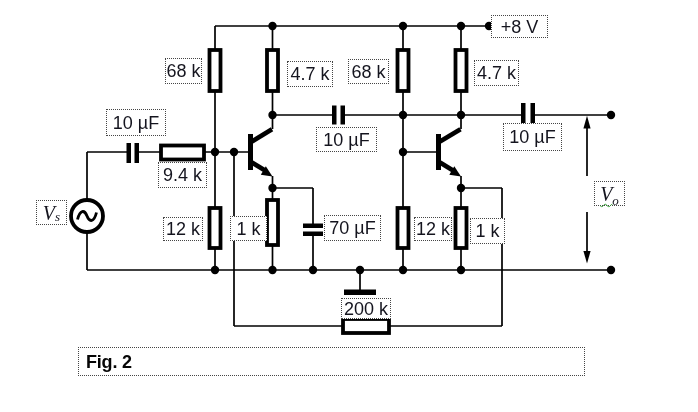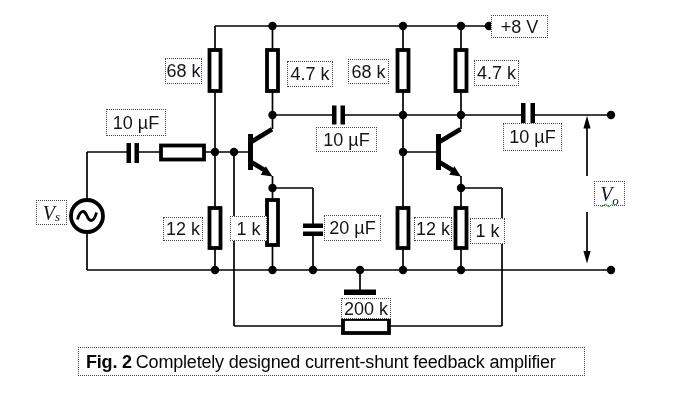--- a/index.html
+++ b/index.html
@@ -165,35 +165,35 @@
       <circle cx="611" cy="270" r="4.2"></circle>
     </g>
   </svg>
 
   <div class="lbl" style="left:165px;top:58px;width:37px;height:26px">68 k</div>
   <div class="lbl" style="left:287px;top:61px;width:46px;height:26px">4.7 k</div>
   <div class="lbl" style="left:348px;top:59px;width:41px;height:25px">68 k</div>
   <div class="lbl" style="left:474px;top:60px;width:45px;height:26px">4.7 k</div>
   <div class="lbl" style="left:491px;top:15px;width:57px;height:23px">+8 V</div>
   <div class="lbl" style="left:106px;top:109px;width:60px;height:27px">10 µF</div>
+  <div class="lbl" style="left:158px;top:162px;width:49px;height:26px">9.4 k</div>
   <div class="lbl" style="left:316px;top:127px;width:61px;height:25px">10 µF</div>
   <div class="lbl" style="left:503px;top:123px;width:59px;height:28px">10 µF</div>
   <div class="lbl" style="left:163px;top:217px;width:40px;height:24px">12 k</div>
   <div class="lbl" style="left:230px;top:216px;width:37px;height:25px">1 k</div>
-  <div class="lbl" style="left:324px;top:215px;width:57px;height:26px">20 µF</div>
+  <div class="lbl" style="left:324px;top:215px;width:57px;height:26px">70 µF</div>
   <div class="lbl" style="left:414px;top:217px;width:38px;height:24px">12 k</div>
   <div class="lbl" style="left:470px;top:218px;width:35px;height:26px">1 k</div>
   <div class="lbl" style="left:341px;top:298px;width:50px;height:21px">200 k</div>
 
   <div class="lbl" style="left:36px;top:200px;width:31px;height:25px">
     <span class="vmain">V</span>
       <span class="vsub">s</span>
   </div>
   <div class="lbl" style="left:594px;top:181px;width:31px;height:25px">
     <span class="squig"><span class="vmain">V</span><span class="vsub">o</span></span>
   </div>
 
   <div class="caption" style="left:78px;top:347px;width:507px;height:29px">
     <span class="fig">Fig. 2</span>
-    <span>Completely designed current-shunt feedback amplifier</span>
   </div>
 
 </div>
 
 </body></html>

